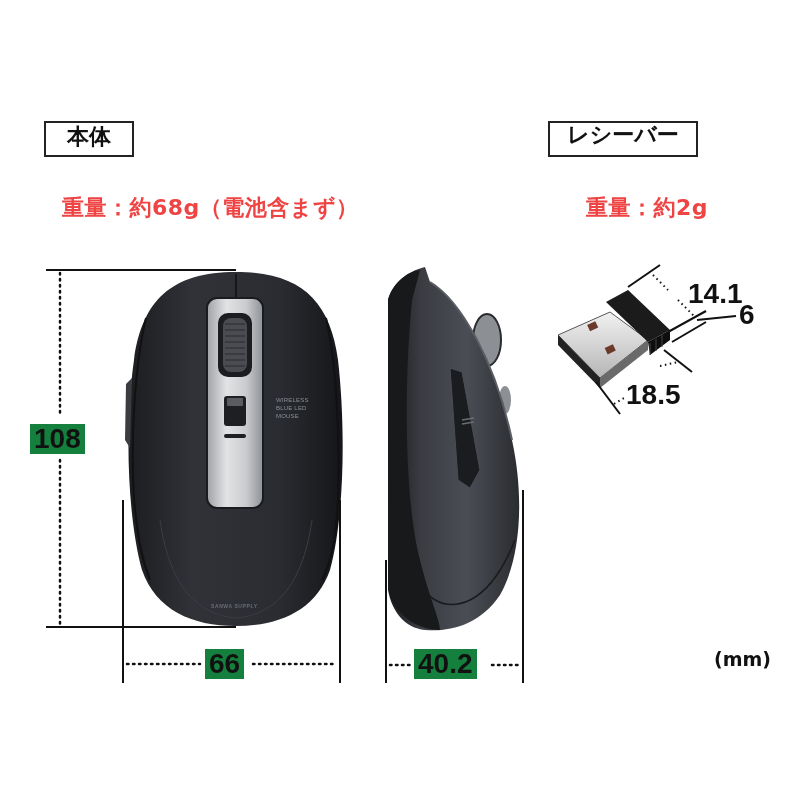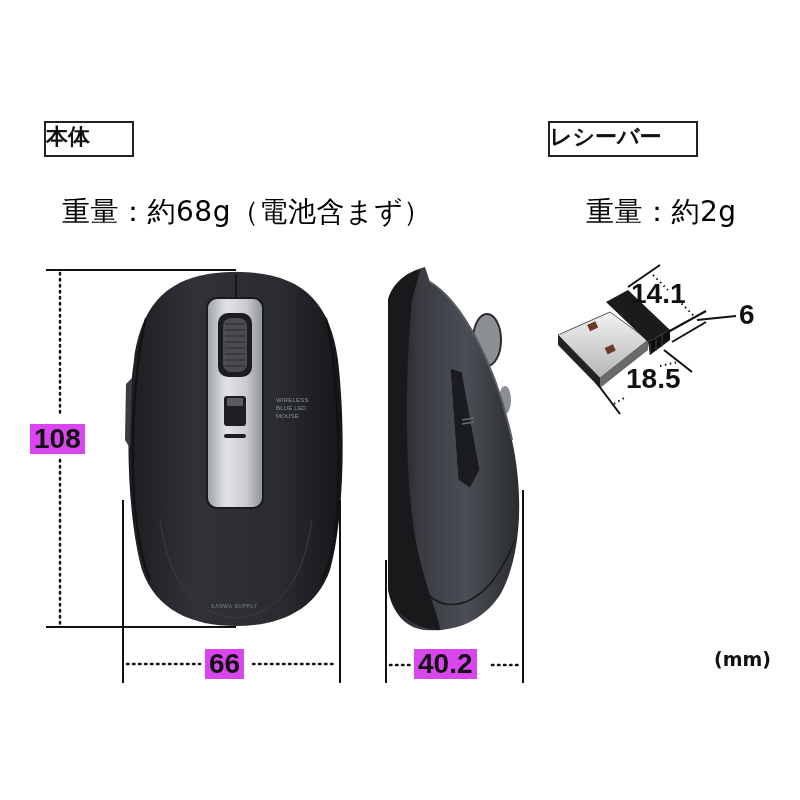--- a/index.html
+++ b/index.html
@@ -1,37 +1,37 @@
 <!DOCTYPE html>
 <html><head>
   <meta charset="utf-8">
   <style>
     html, body { margin: 0; padding: 0; background: #ffffff; }
     body { width: 800px; height: 800px; position: relative; overflow: hidden;
            font-family: "DejaVu Sans", "Liberation Sans", sans-serif; color: #111; }
     .label-box { position: absolute; border: 2px solid #222; background: #fff;
-                 font-weight: bold; font-size: 22px; line-height: 28px; 
+                 font-weight: bold; font-size: 22px; line-height: 28px; text-align: center;
                  color: #111; }
-    .weight { position: absolute; font-weight: normal; font-size: 28px; color: #000000; white-space: nowrap; letter-spacing: 0.5px; }
+    .weight { position: absolute; font-weight: bold; font-size: 22px; color: #ef4444; white-space: nowrap; letter-spacing: 0.5px; }
     .dim-num { position: absolute; font-family: "Liberation Sans", sans-serif; font-weight: bold;
-               font-size: 28px; color: #111; background: #d946ef; padding: 0 4px; line-height: 30px; }
+               font-size: 28px; color: #111; background: #15803d; padding: 0 4px; line-height: 30px; }
     .unit { position: absolute; font-family: "DejaVu Sans", sans-serif; font-weight: bold; font-size: 19px; color: #111; margin-left: 22px; }
     .mouse-text { position: absolute; font-family: "Liberation Sans", sans-serif; font-size: 6px; color: #8a8f98; line-height: 8px; letter-spacing: 0.2px; }
     .brand-text { position: absolute; font-family: "Liberation Sans", sans-serif; font-size: 5px; font-weight: bold; color: #6a6e75; letter-spacing: 0.6px; }
     svg { position: absolute; left: 0; top: 0; }
   </style>
 </head>
 <body>
 
 <div class="label-box" style="left:44px; top:121px; width:86px; height:32px;">
   <span>本体</span>
 </div>
 <div class="weight" style="left:62px; top:193px;">重量：約68g（電池含まず）</div>
 
-<div class="label-box" style="left:548px; top:121px; width:146px; height:32px;">
+<div class="label-box" style="left:548px; top:121px; width:146px; height:32px;font-family:Liberation Mono, monospace;">
   <span>レシーバー</span>
 </div>
 <div class="weight" style="left:586px; top:193px;">重量：約2g</div>
 
 <svg width="800" height="800" viewBox="0 0 800 800">
   <defs>
     <linearGradient id="silverGrad" x1="0" y1="0" x2="1" y2="0">
       <stop offset="0" stop-color="#9fa2a6"></stop>
       <stop offset="0.35" stop-color="#e2e3e5"></stop>
       <stop offset="0.7" stop-color="#c9cbce"></stop>
@@ -168,17 +168,17 @@
   <div>WIRELESS</div>
   <div>BLUE LED</div>
   <div>MOUSE</div>
 </div>
 <div class="brand-text" style="left:211px; top:603px;">SANWA SUPPLY</div>
 
 <div class="dim-num" style="left:30px; top:424px;">108</div>
 <div class="dim-num" style="left:205px; top:649px;">66</div>
 <div class="dim-num" style="left:414px; top:649px;text-align:right;">40.2</div>
 
-<div class="dim-num" style="left:627px; top:279px; background:transparent;">14.1</div>
+<div class="dim-num" style="left:684px; top:279px; background:transparent;">14.1</div>
 <div class="dim-num" style="left:735px; top:300px; background:transparent;">6</div>
-<div class="dim-num" style="left:622px; top:364px; background:transparent;">18.5</div>
+<div class="dim-num" style="left:622px; top:380px; background:transparent;">18.5</div>
 
 <div class="unit" style="left:692px; top:648px;">(mm)</div>
 
 </body></html>

